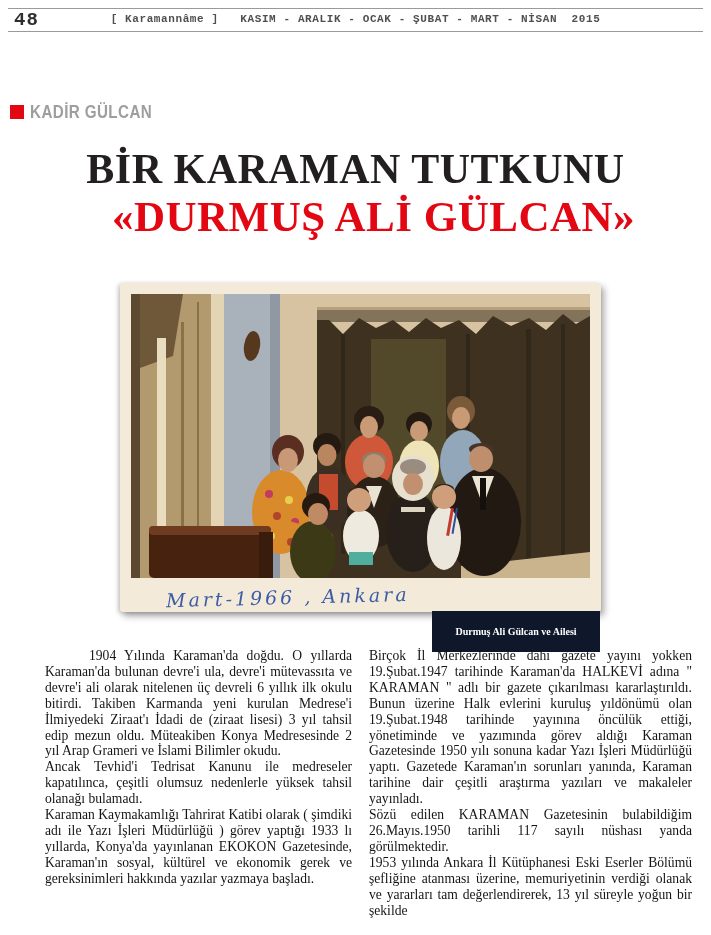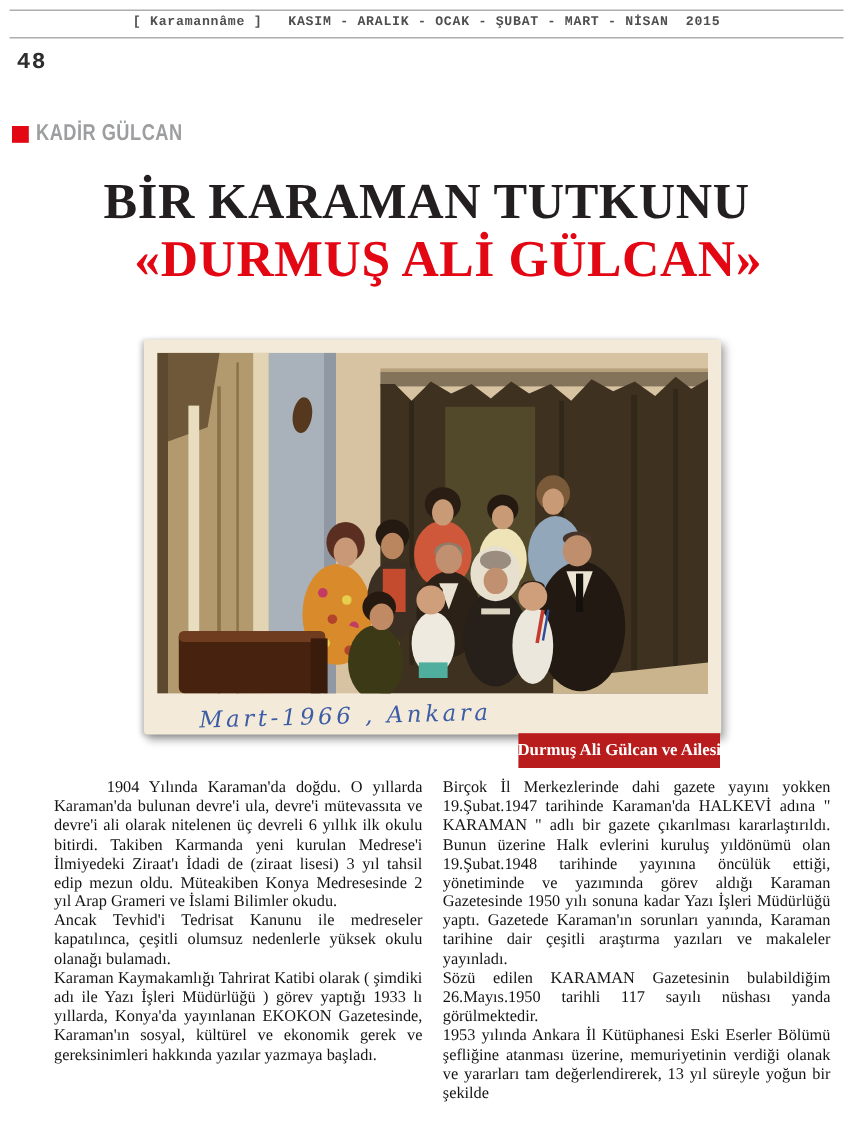--- a/index.html
+++ b/index.html
@@ -9,21 +9,21 @@
     position:relative;
     overflow:hidden;
     font-family:"Liberation Serif", serif;
   }
   .rule { position:absolute; left:8px; width:695px; height:1px; background:#9a9a9a; }
   .rule-top { top:8px; }
   .rule-bottom { top:31px; }
   .page-num {
     position:absolute; left:14px; top:9px;
     font-family:"Liberation Mono", monospace;
-    font-weight:bold; font-size:19px; color:#2d2d2d; letter-spacing:1px;margin-top:32px;
+    font-weight:bold; font-size:19px; color:#2d2d2d; letter-spacing:1px;
   }
   .header-strip {
     position:absolute; top:13px; left:0; right:0; text-align:center;
     font-family:"Liberation Mono", monospace;
     font-size:11px; color:#4f4f4f; letter-spacing:0.6px; white-space:pre;font-weight:bold;
   }
   .author-row { position:absolute; left:10px; top:53px; display:flex; align-items:center;margin-top:48px; }
   .author-square { width:14px; height:14px; background:#e30613; flex:0 0 auto; }
   .author-name {
     font-family:"Liberation Sans", sans-serif;
@@ -41,23 +41,23 @@
     box-shadow: 3px 4px 7px rgba(0,0,0,0.35), -2px 1px 4px rgba(0,0,0,0.18);
   }
   .photo-scene { position:absolute; left:11px; top:11px; width:459px; height:284px; display:block; }
   .handwriting {
     position:absolute; left:46px; bottom:4px;
     font-family:"DejaVu Serif", serif; font-style:italic;
     font-size:19px; color:#3c5ca6; letter-spacing:3px;
     transform:rotate(-1.5deg); white-space:nowrap;
   }
   .photo-caption {
-    position:absolute; left:432px; top:611px; width:168px; height:29px;
-    background:#b91c1c; color:#ffffff;
-    font-family:"Liberation Serif", serif; font-size:14px; font-weight:bold;
+    position:absolute; left:432px; top:611px; width:168px; height:41px;
+    background:#0f172a; color:#ffffff;
+    font-family:"Liberation Serif", serif; font-size:10px; font-weight:bold;
     display:flex; align-items:center; justify-content:center; white-space:nowrap;
   }
   .columns { position:absolute; top:648px; left:45px; width:647px; display:flex; gap:17px; }
   .col { text-align:justify; color:#141414; font-size:13.6px; line-height:15.9px; }
   .col-left  { width:307px; }
   .col-right { width:323px; }
   .col p { margin:0; }
   .indent-first { text-indent:44px; }
 </style>
 </head>
@@ -205,21 +205,21 @@
     </g>
   </svg>
   <div class="handwriting">Mart-1966 , Ankara</div>
 </div>
 
 <div class="photo-caption">Durmuş Ali Gülcan ve Ailesi</div>
 
 <div class="columns">
   <div class="col col-left">
     <p class="indent-first">1904 Yılında Karaman'da doğdu. O yıllarda Karaman'da bulunan devre'i  ula, devre'i mütevassıta ve devre'i  ali  olarak nitelenen üç devreli 6 yıllık ilk okulu bitirdi. Takiben Karmanda yeni kurulan Medrese'i İlmiyedeki Ziraat'ı İdadi de (ziraat lisesi) 3 yıl tahsil edip mezun oldu. Müteakiben Konya Medresesinde 2 yıl Arap Grameri ve İslami Bilimler okudu.</p>
-    <p>Ancak Tevhid'i Tedrisat Kanunu ile medreseler kapatılınca, çeşitli olumsuz nedenlerle yüksek okulu olanağı bulamadı.</p>
+    <p>Ancak Tevhid'i Tedrisat Kanunu ile medreseler kapatılınca, çeşitli olumsuz nedenlerle yüksek tahsil olanağı bulamadı.</p>
     <p>Karaman Kaymakamlığı Tahrirat Katibi olarak ( şimdiki adı ile Yazı İşleri Müdürlüğü ) görev yaptığı 1933 lı yıllarda, Konya'da yayınlanan EKOKON Gazetesinde, Karaman'ın sosyal, kültürel ve ekonomik gerek ve gereksinimleri hakkında yazılar yazmaya başladı.</p>
   </div>
   <div class="col col-right">
     <p>Birçok İl Merkezlerinde dahi gazete yayını yokken 19.Şubat.1947 tarihinde Karaman'da  HALKEVİ adına " KARAMAN " adlı bir gazete çıkarılması kararlaştırıldı. Bunun üzerine Halk evlerini kuruluş yıldönümü olan 19.Şubat.1948 tarihinde yayınına öncülük ettiği, yönetiminde ve yazımında görev aldığı Karaman Gazetesinde 1950 yılı sonuna kadar Yazı İşleri Müdürlüğü yaptı. Gazetede Karaman'ın sorunları yanında, Karaman tarihine dair çeşitli araştırma yazıları ve makaleler yayınladı.</p>
     <p>Sözü edilen KARAMAN Gazetesinin bulabildiğim 26.Mayıs.1950 tarihli 117 sayılı nüshası yanda görülmektedir.</p>
     <p>1953 yılında Ankara İl Kütüphanesi Eski Eserler Bölümü şefliğine atanması üzerine, memuriyetinin verdiği olanak ve yararları tam değerlendirerek, 13 yıl süreyle yoğun bir şekilde</p>
   </div>
 </div>
 
 </body></html>

